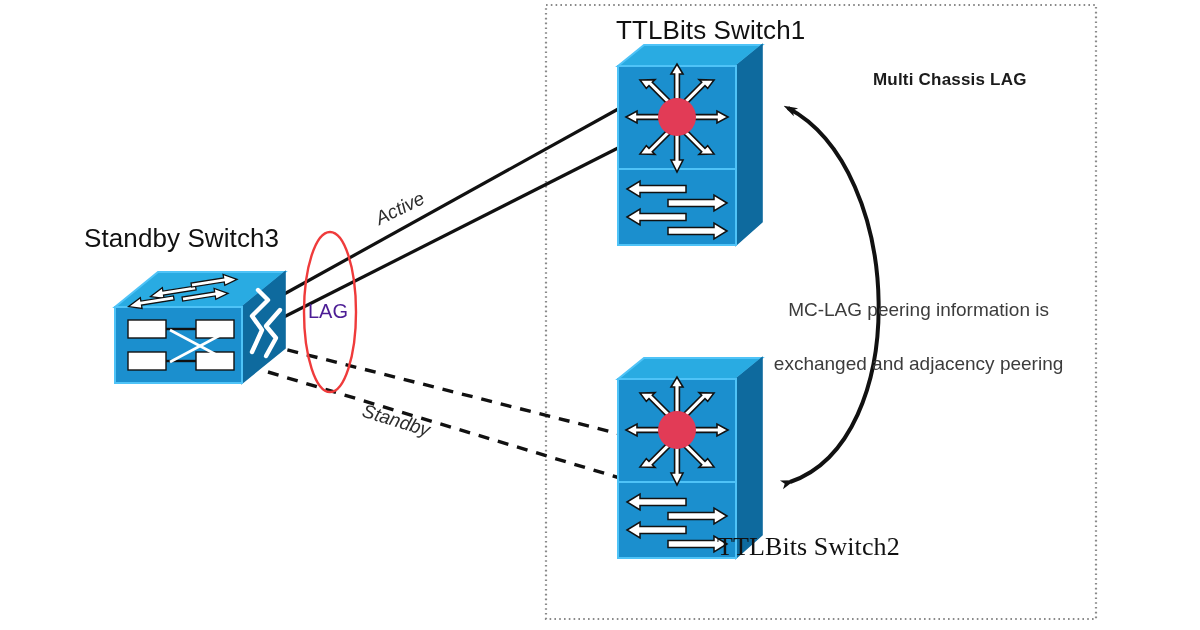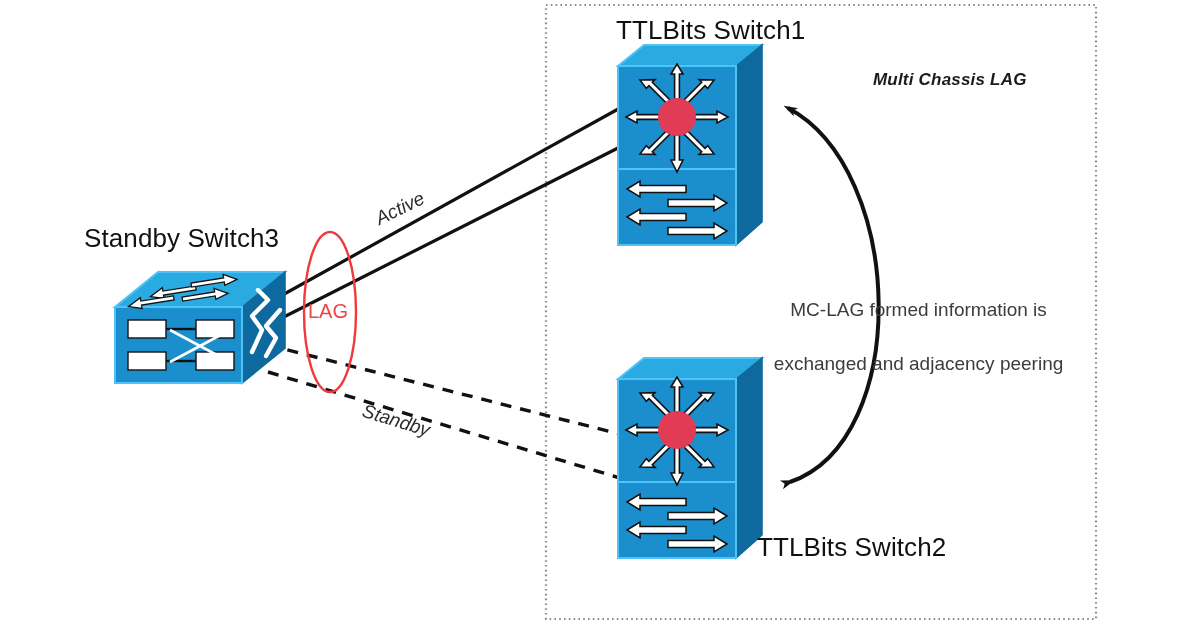--- a/index.html
+++ b/index.html
@@ -34,31 +34,30 @@
   .node-label {
     font-size: 26px;
     color: #111111;
     letter-spacing: 0.1px;
   }
   .group-label {
     font-size: 17px;
     font-weight: bold;
     color: #1b1b1b;
     letter-spacing: 0.2px;
-    font-style: italic;
   }
   .note-text {
     font-size: 19px;
     color: #3c3c3c;
     text-align: center;
     line-height: 1.42;
   }
   .lag-label {
     font-size: 20px;
-    color: #ef4444;
+    color: #4c1d95;
   }
   .edge-label {
     font-size: 19px;
     color: #2e2e2e;
     font-style: italic;
     transform-origin: 0 0;
   }
 </style>
 </head>
 <body>
@@ -189,30 +188,30 @@
 
       <g fill="none" stroke="#ffffff" stroke-width="4.4" stroke-linejoin="round" stroke-linecap="round">
         <path d="M252,352 L262,330 L252,316 L268,300 L258,290"></path>
         <path d="M266,356 L276,338 L266,326 L280,310"></path>
       </g>
     </g>
   </svg>
 
   <div class="txt node-label" style="left:616px; top:15px;">TTLBits Switch1</div>
 
-  <div class="txt node-label" style="left:757px; top:532px;">TTLBits Switch2</div>
+  <div class="txt node-label" style="left:717px; top:532px;font-family:Liberation Serif, serif;">TTLBits Switch2</div>
 
   <div class="txt node-label" style="left:84px; top:223px;">Standby Switch3</div>
 
   <div class="txt group-label" style="left:873px; top:70px;">Multi Chassis LAG</div>
 
   <div class="txt lag-label" style="left:308px; top:300px;">LAG</div>
 
   <div class="txt edge-label" style="left:372px; top:210px; transform:rotate(-26deg);">Active</div>
 
   <div class="txt edge-label" style="left:366px; top:400px; transform:rotate(17deg);">Standby</div>
 
   <div class="txt note-text" style="left:740px; top:270px; width:336px;">
-    <span>MC-LAG formed information is</span><br>
+    <span>MC-LAG peering information is</span><br>
     <span>exchanged and adjacency peering</span>
   </div>
 
 </div>
 
 </body></html>

